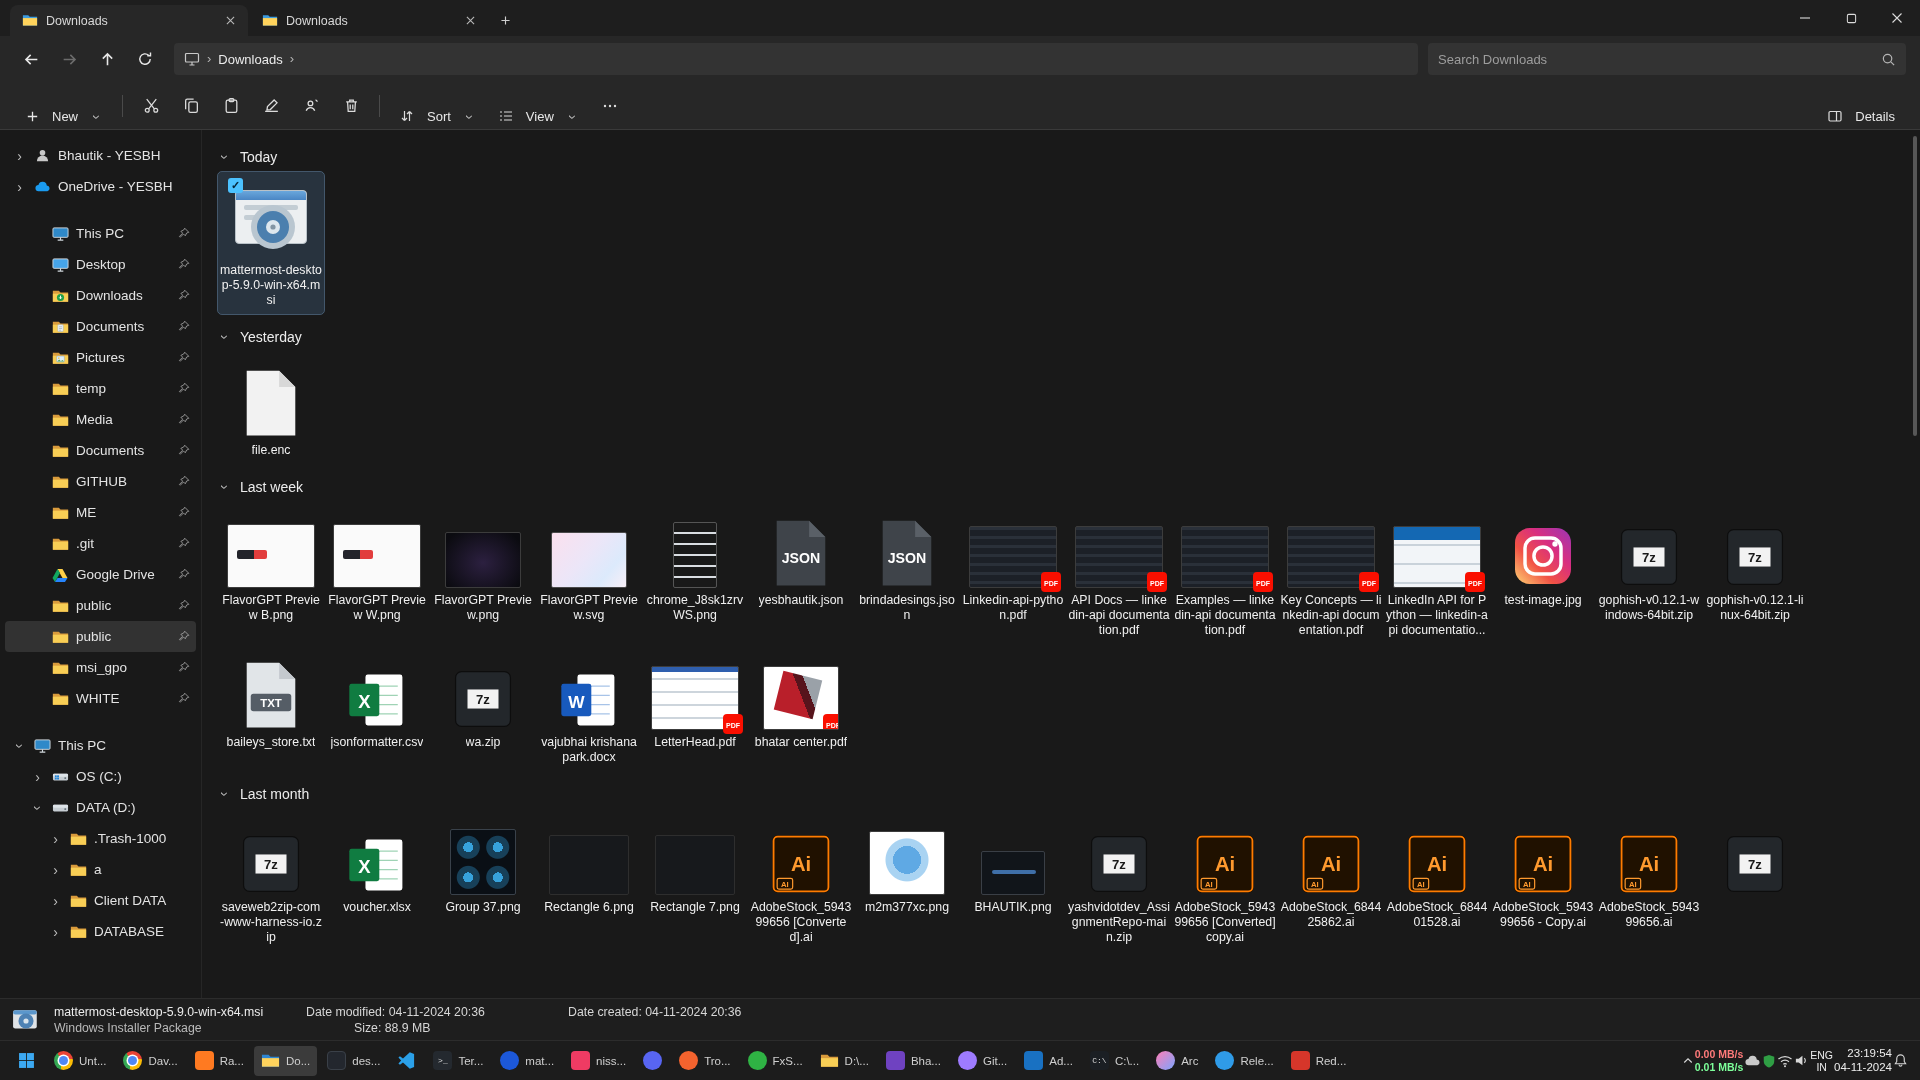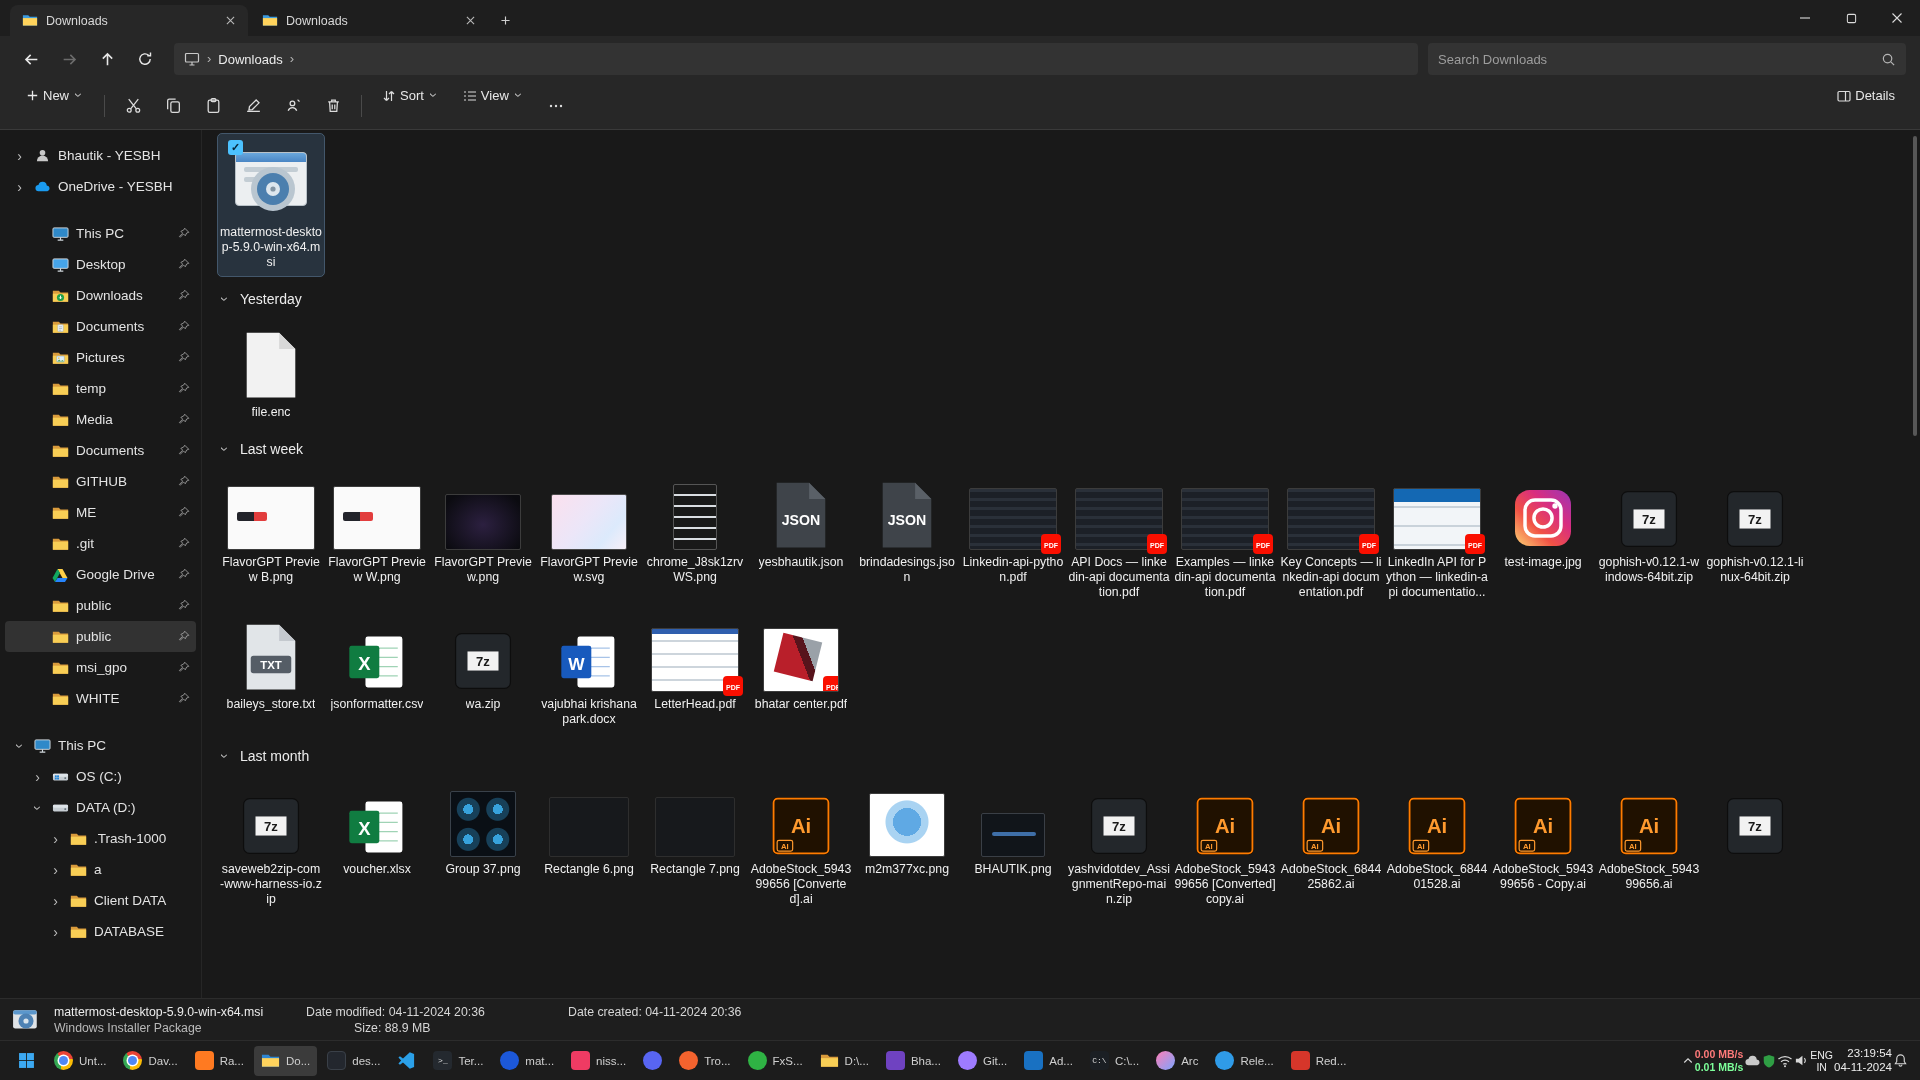--- a/index.html
+++ b/index.html
@@ -24,21 +24,21 @@
 .navbar{height:46px;background:#272727;display:flex;align-items:center;padding:0 12px}
 .nav-btn{width:38px;height:34px;border-radius:4px;display:flex;align-items:center;justify-content:center;flex:none}
 .addr{flex:1;height:32px;background:#333333;border-radius:4px;margin:0 10px;display:flex;align-items:center;padding:0 10px;gap:7px;color:#ececec;font-size:13px}
 .crumb-sep{color:#b5b5b5;font-size:13px;transform:translateY(-1px)}
 .search{width:478px;height:32px;background:#333333;border-radius:4px;display:flex;align-items:center;padding:0 10px;gap:24px;margin-right:2px}
 .search input{flex:1;background:none;border:none;outline:none;color:#cfcfcf;font-size:13px;font-family:inherit}
 .search input::placeholder{color:#9d9d9d}
 
 
 .toolbar{height:48px;background:#272727;display:flex;align-items:center;padding:0 14px;border-bottom:1px solid #3a3a3a}
-.tb-btn{display:flex;align-items:flex-start;gap:3px;padding:0 11px;height:36px;border-radius:4px;color:#e8e8e8;font-size:13px;flex:none}
+.tb-btn{display:flex;align-items:flex-end;gap:12px;padding:0 11px;height:36px;border-radius:4px;color:#e8e8e8;font-size:13px;flex:none}
 .tb-icon-btn{width:40px;height:36px;display:flex;align-items:center;justify-content:center;border-radius:4px;flex:none}
 .tb-sep{width:1px;height:22px;background:#4a4a4a;margin:0 8px;flex:none}
 .tb-right{margin-left:auto}
 .chev{width:13px;display:inline-flex;justify-content:center;color:#bdbdbd;font-size:14px;flex:none;line-height:1}
 .chev.down{transform:rotate(90deg)}
 
 
 .main{flex:1;display:flex;min-height:0;background:#191919}
 .sidebar{width:202px;flex:none;padding-top:10px;border-right:1px solid #262626;overflow:hidden}
 .side-row{height:31px;display:flex;align-items:center;gap:7px;margin:0 5px;padding-right:6px;border-radius:4px;color:#e3e3e3;font-size:13.5px}
@@ -642,20 +642,24 @@
             <svg width="17" viewBox="0 0 20 16">
               <path d="M1 2h7l2 2h9v11H1z" fill="#d99b3c"></path>
               <path d="M1 5.5h18V15H1z" fill="#f8ce55"></path>
             </svg>
           </span>
           <span class="side-label">DATABASE</span>
         </div>
       </div>
     <div class="content">
       <div id="filegroups">
+          <div class="group-header">
+            <span class="chev down">›</span>
+            <span>Today</span>
+          </div>
           <div class="grid">
             <div class="tile selected">
               <div class="tile-icon">
                 <div class="ic-msi">
                   <div class="msi-win">
                     <div class="msi-bar"></div>
                     <div class="msi-line"></div>
                     <div class="msi-line short"></div>
                   </div>
                   <svg class="msi-disc" viewBox="0 0 48 48">

